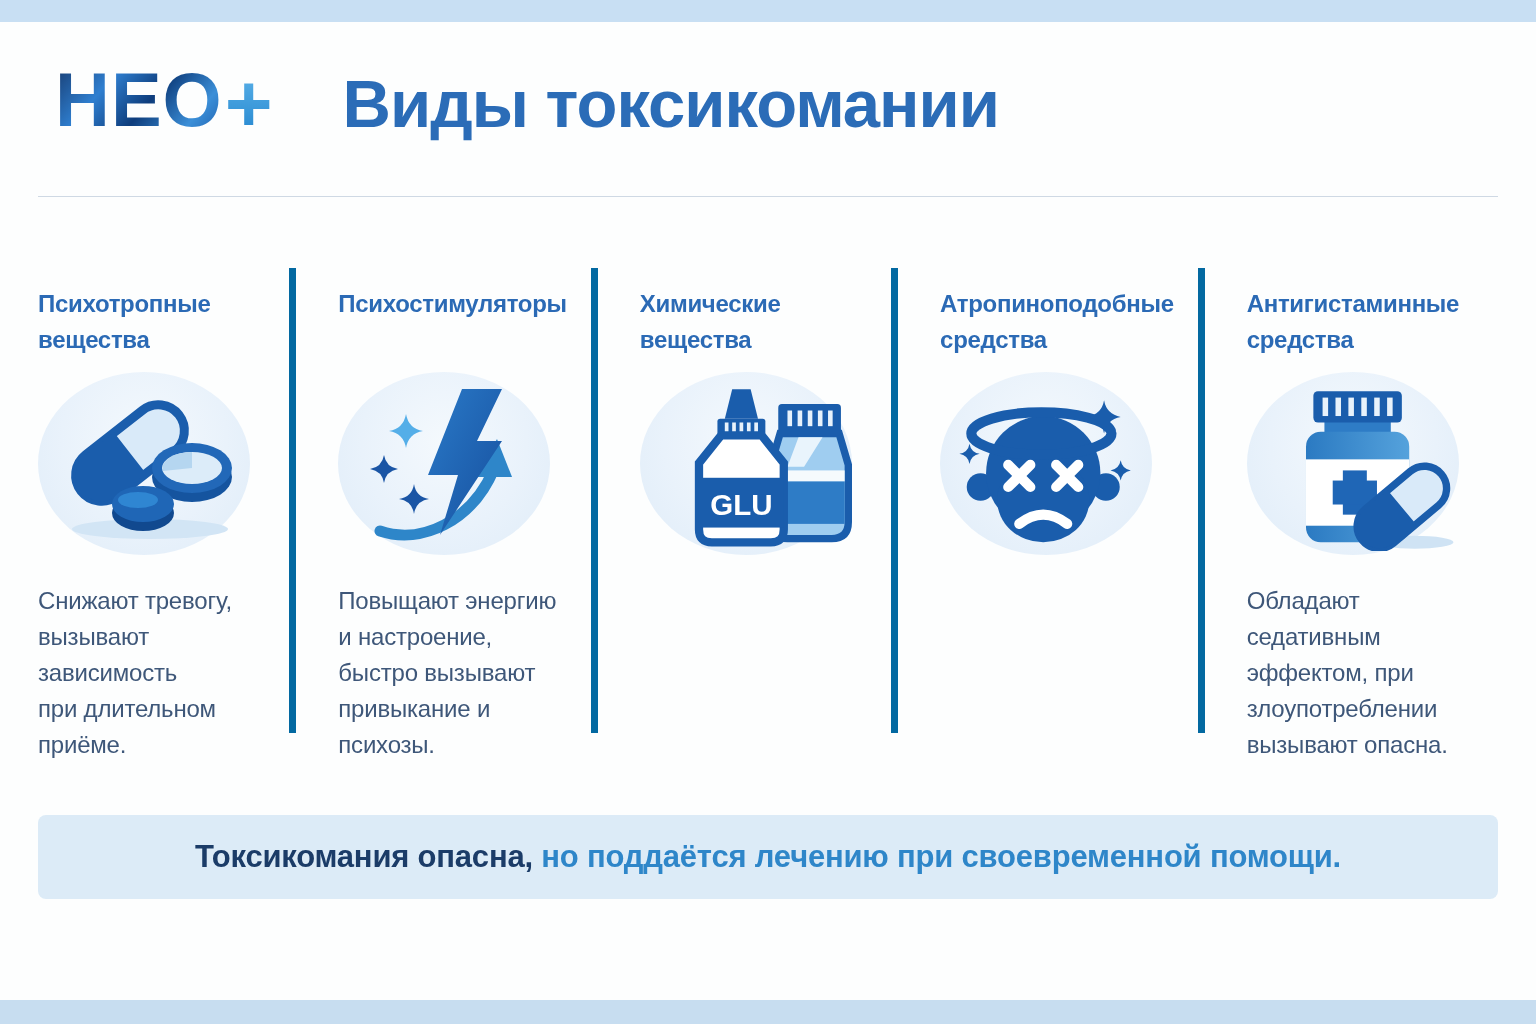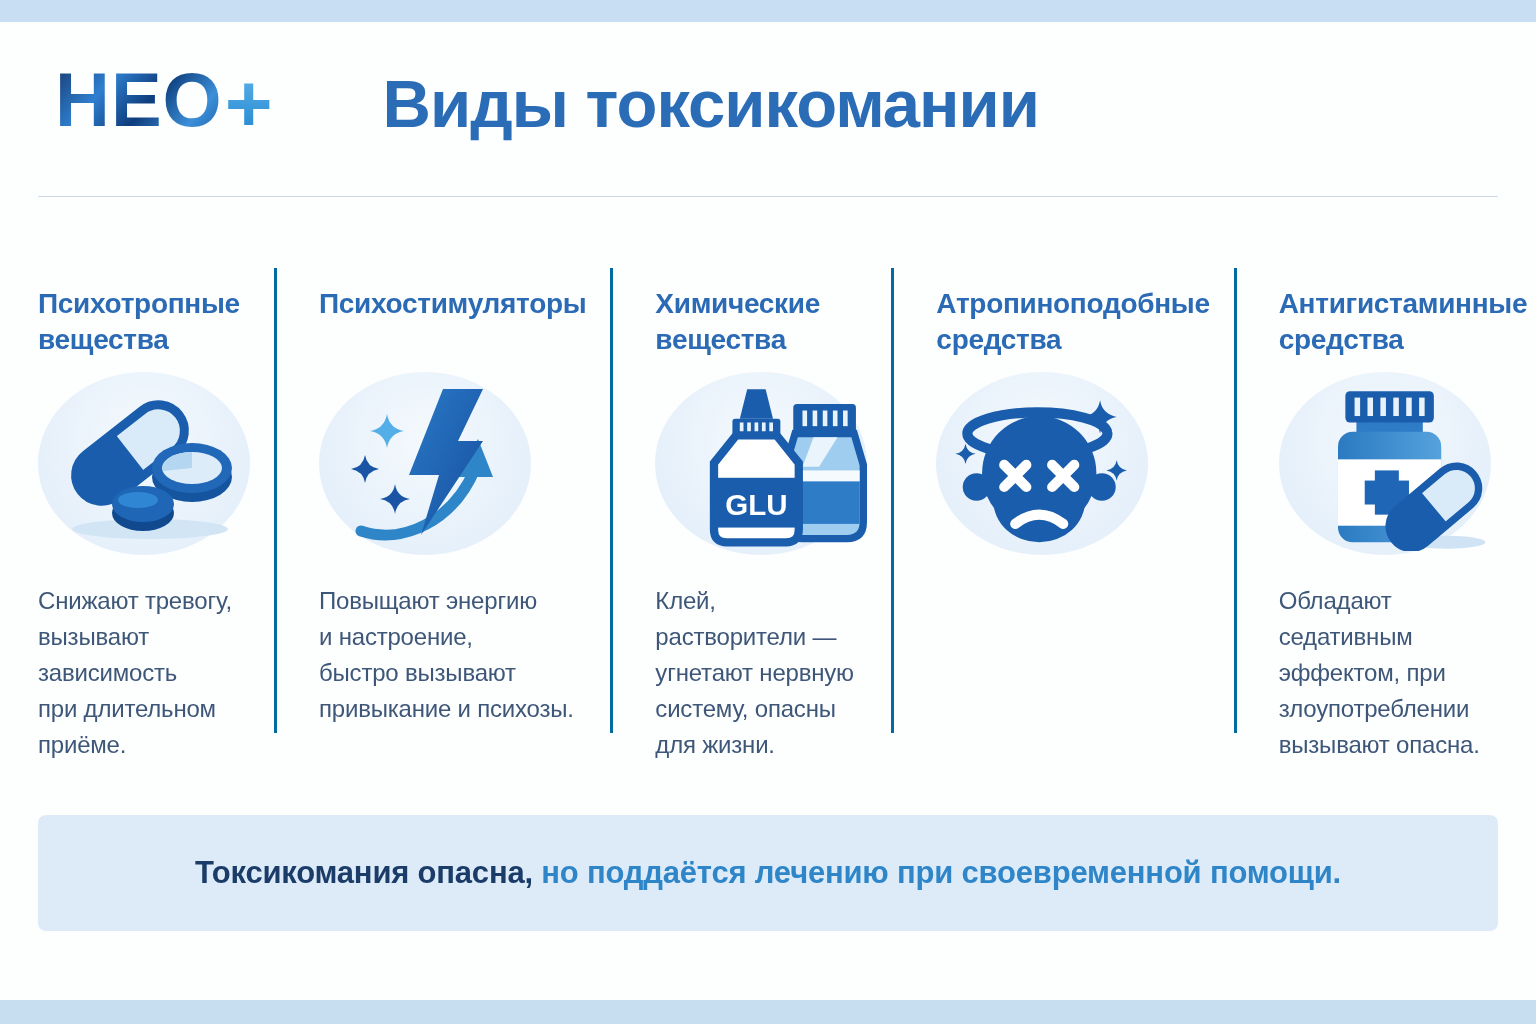--- a/index.html
+++ b/index.html
@@ -22,47 +22,47 @@
     -webkit-background-clip:text; background-clip:text;
     -webkit-text-fill-color:transparent; color:#2363ae;
   }
   .logo-plus {
     font-size:82px; font-weight:800; margin-left:2px;
     background:linear-gradient(180deg,#62b7ec 0%,#1e82cc 100%);
     -webkit-background-clip:text; background-clip:text;
     -webkit-text-fill-color:transparent; color:#2b9be0;
   }
   .page-title {
-    margin-left:110px;
+    margin-left:70px;
     font-size:67px; font-weight:800; letter-spacing:-1px;
     color:#2b6cb7;
   }
   .top-rule { position:absolute; top:196px; left:38px; right:38px; height:1px; background:#cfd9e4; }
 
   .columns { position:absolute; top:268px; left:38px; right:38px; height:465px; display:flex; }
   .col { flex:1 1 0; padding:18px 24px 0 0; }
-  .col + .col { border-left:3px solid #0369a1; padding-left:42px; }
+  .col + .col { border-left:7px solid #0369a1; padding-left:42px; }
   .col-heading {
     height:86px;
-    font-size:28px; font-weight:bold; line-height:36px; letter-spacing:-0.3px;
+    font-size:24px; font-weight:bold; line-height:36px; letter-spacing:-0.3px;
     color:#2b6ab5; white-space:pre-line;
   }
   .icon-oval {
     width:212px; height:183px; border-radius:50%;
     background:radial-gradient(ellipse at 50% 38%, #f4f9fd 0%, #e9f2fb 55%, #dfecf8 100%);
     display:flex; align-items:center; justify-content:flex-end;
   }
   .col-desc {
     margin-top:28px;
     font-size:24px; line-height:36px; letter-spacing:-0.2px;
     color:#3e5779; white-space:pre-line;
   }
 
   .banner {
-    position:absolute; left:38px; right:38px; top:815px; height:116px;
+    position:absolute; left:38px; right:38px; top:815px; height:84px;
     background:#dcebf7; border-radius:8px;
     display:flex; align-items:center; justify-content:center;
     font-size:31px; font-weight:bold; letter-spacing:-0.2px;
   }
   .banner .em { color:#1b3c68; }
   .banner .rest { color:#2e86c9; white-space:pre; }
 </style>
 </head>
 <body>
 
@@ -151,24 +151,20 @@
         <rect x="92" y="48" width="4" height="11" fill="#e8f2fb"></rect>
         <rect x="100" y="48" width="4" height="11" fill="#e8f2fb"></rect>
         <rect x="108" y="48" width="4" height="11" fill="#e8f2fb"></rect>
         <rect x="116" y="48" width="4" height="11" fill="#e8f2fb"></rect>
         <rect x="124" y="48" width="4" height="11" fill="#e8f2fb"></rect>
         <path d="M88,62 H132 L156,92 V164 Q156,178 142,178 H78 Q64,178 64,164 V92 Z" fill="#ffffff" stroke="#1a5dac" stroke-width="9"></path>
         <rect x="64" y="108" width="92" height="54" fill="#1a5dac"></rect>
         <text x="110" y="148" font-size="32" font-weight="bold" fill="#ffffff" text-anchor="middle" font-family="Liberation Sans, sans-serif">GLU</text>
       </svg>
     </div>
-    <div class="col-desc">Клей, растворители —
-угнетают нервную
-систему, опасны
-для жизни.</div>
   </div>
 
   <div class="col">
     <div class="col-heading">Атропиноподобные
 средства</div>
     <div class="icon-oval">
       <svg width="218" height="175" viewBox="0 0 230 185">
         <circle cx="44" cy="118" r="15" fill="#1a5dac"></circle>
         <circle cx="180" cy="118" r="15" fill="#1a5dac"></circle>
         <circle cx="112" cy="103" r="62" fill="#1a5dac"></circle>

